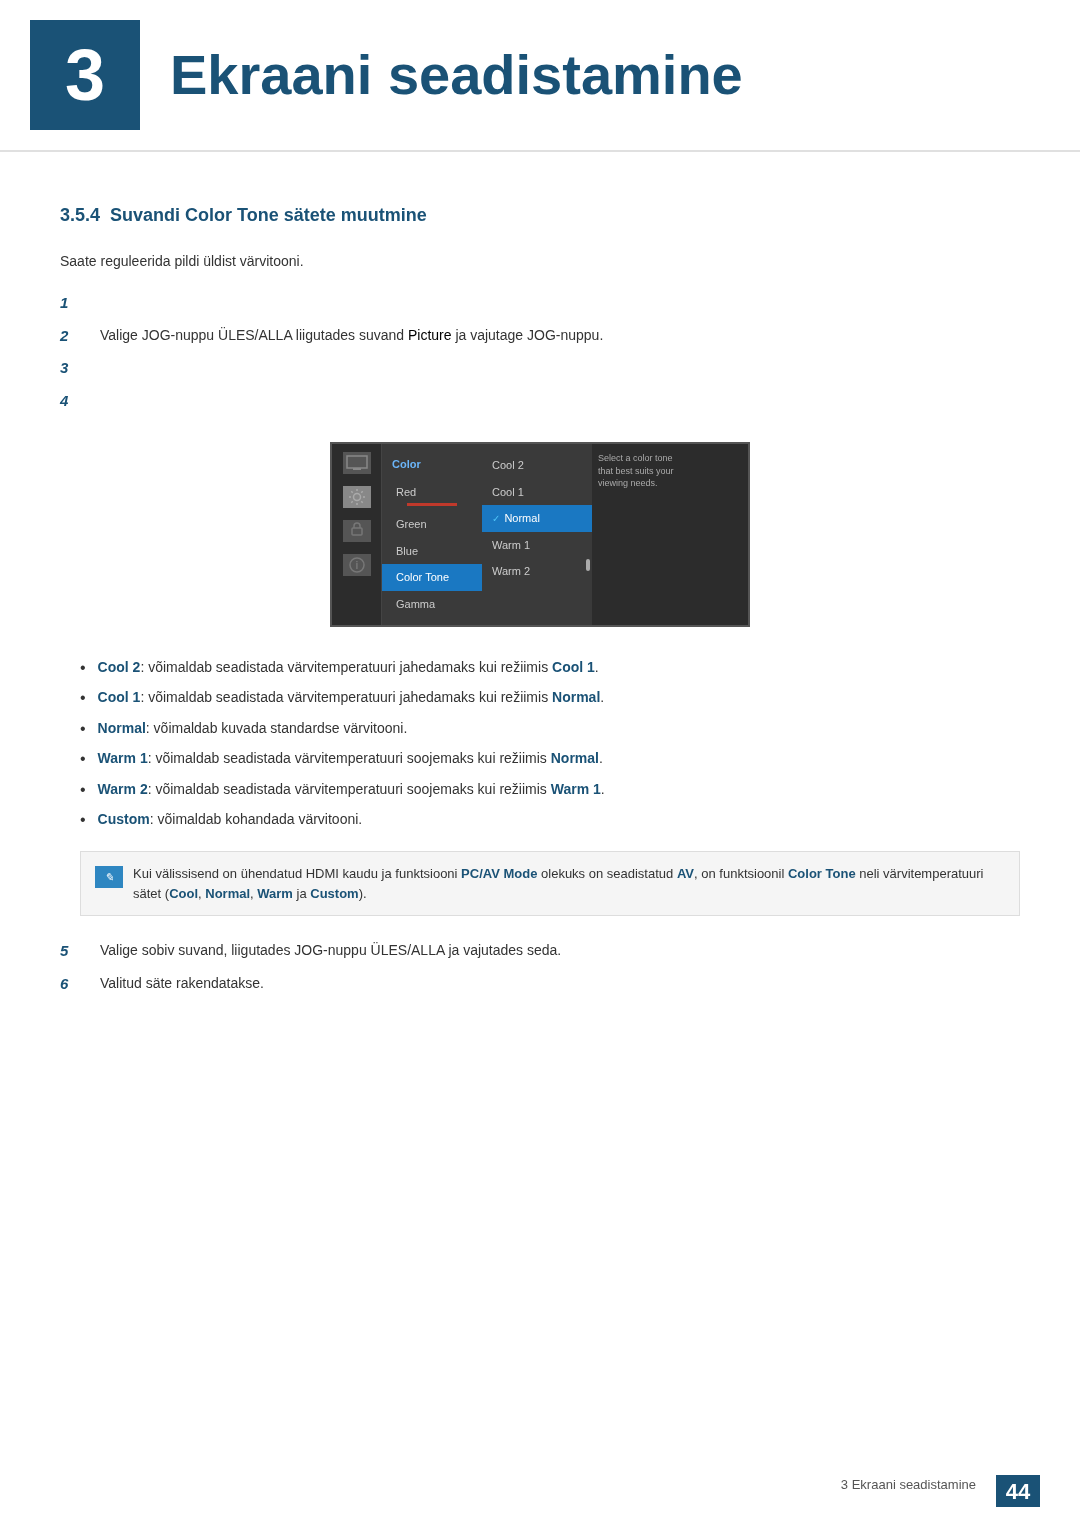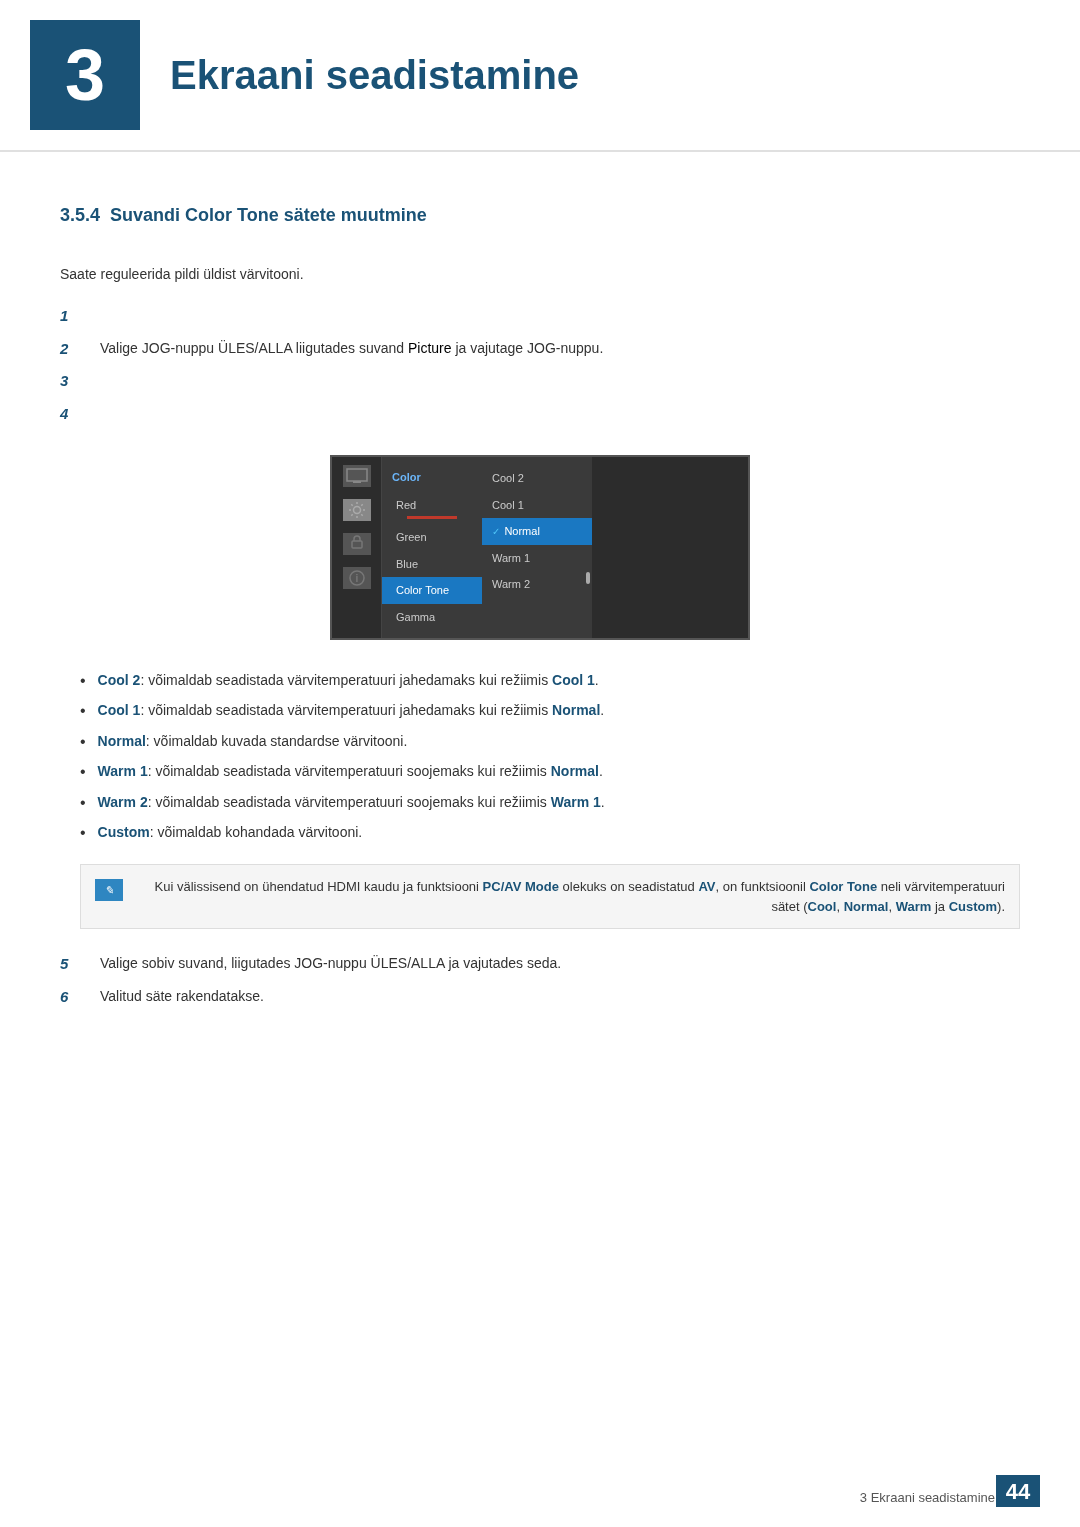--- a/index.html
+++ b/index.html
@@ -39,37 +39,37 @@
     }
     .chapter-number-box::before {
       content: '';
       position: absolute;
       top: -8px; left: -8px;
       width: 110px; height: 110px;
       border: 3px solid #2e86c1;
       z-index: -1;
     }
     .chapter-title {
-      font-size: 40px;
+      font-size: 56px;
       font-weight: bold;
       color: #1a5276;
       margin-left: 30px;
     }
 
     
     .content {
       padding: 40px 60px 80px 60px;
     }
 
     
     .section-heading {
       color: #1a5276;
       font-size: 18px;
       font-weight: bold;
-      margin-bottom: 35px;
+      margin-bottom: 22px;
       margin-top: 10px;
     }
 
     .intro-text {
       font-size: 14px;
       color: #333;
       margin-bottom: 20px;
     }
 
     
@@ -227,31 +227,30 @@
     }
     .note-icon-inner {
       color: #fff;
       font-size: 11px;
       font-style: italic;
     }
     .note-text {
       font-size: 13px;
       color: #333;
       line-height: 1.5;
-      text-align: right;
     }
 
     
     .page-footer {
       position: absolute;
       bottom: 20px;
       right: 40px;
       display: flex;
-      align-items: flex-end;
-      gap: 1px;
+      align-items: flex-start;
+      gap: 20px;
     }
     .footer-text {
       font-size: 13px;
       color: #555;
     }
     .footer-page {
       background: #1a5276;
       color: #fff;
       font-size: 22px;
       font-weight: bold;
@@ -374,20 +373,23 @@
         <div class="submenu-item">Cool 2</div>
         <div class="submenu-item">Cool 1</div>
         <div class="submenu-item selected">
           <span class="check">✓</span> Normal
         </div>
         <div class="submenu-item">Warm 1</div>
         <div class="submenu-item">Warm 2</div>
         <div class="scroll-indicator"></div>
       </div>
 
+      <div class="screen-help">
+        <span>Select a color tone that best suits your viewing needs.</span>
+      </div>
     </div>
   </div>
 
   <ul class="bullet-list">
     <li class="bullet-item">
       <span class="bullet-dot">•</span>
       <span class="bullet-text"><strong class="bold-blue">Cool 2</strong>: võimaldab seadistada värvitemperatuuri jahedamaks kui režiimis <strong class="bold-blue">Cool 1</strong>.</span>
     </li>
     <li class="bullet-item">
       <span class="bullet-dot">•</span>

